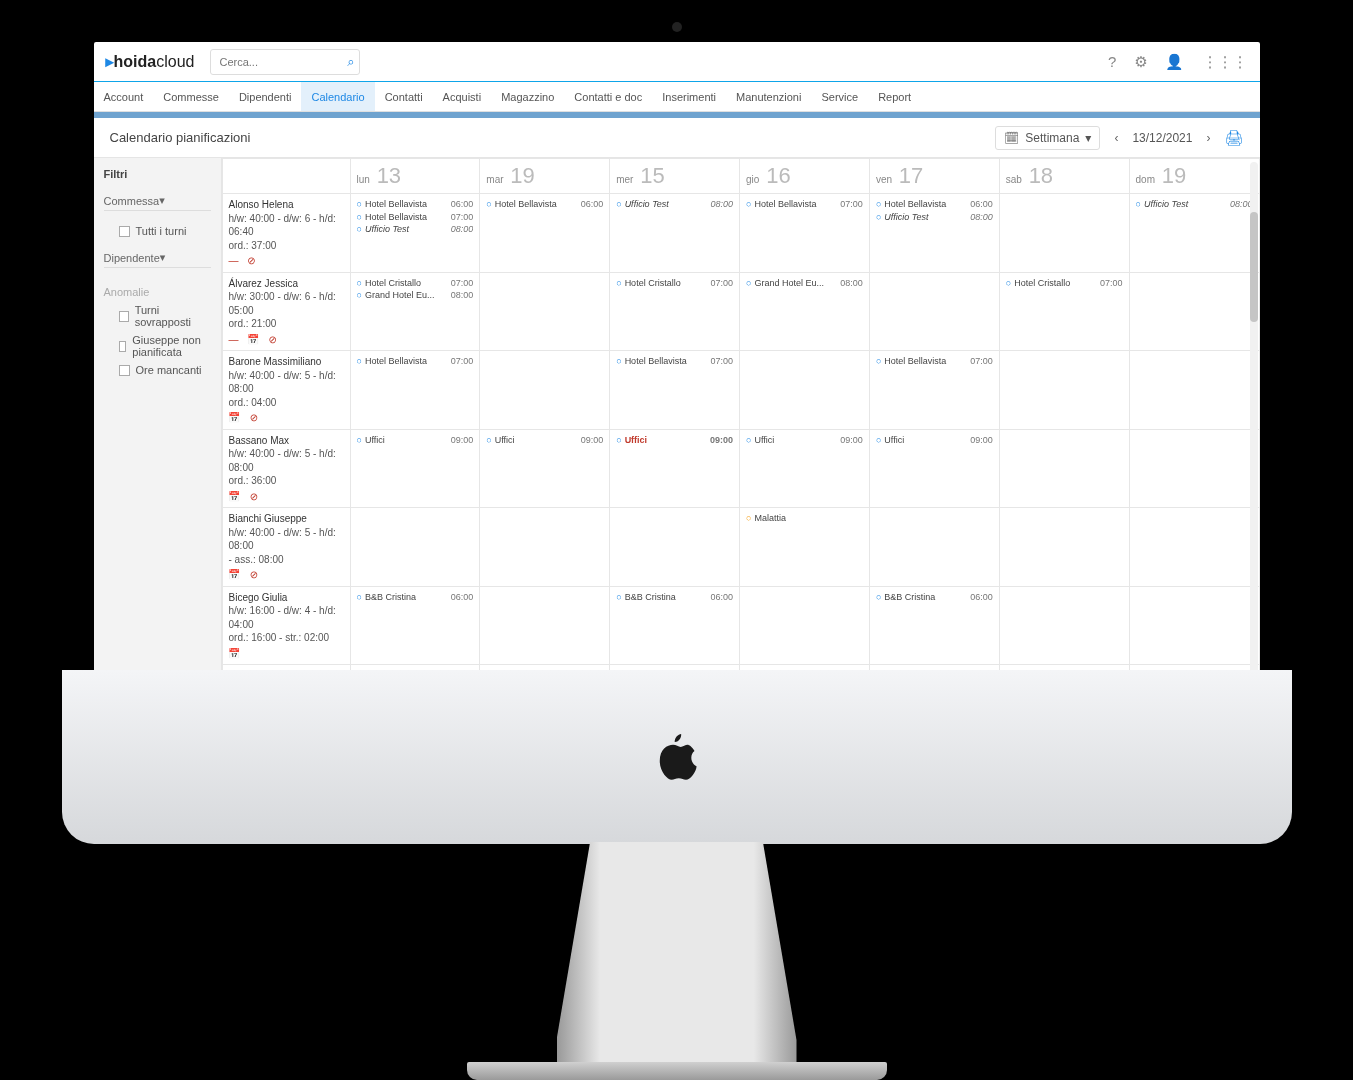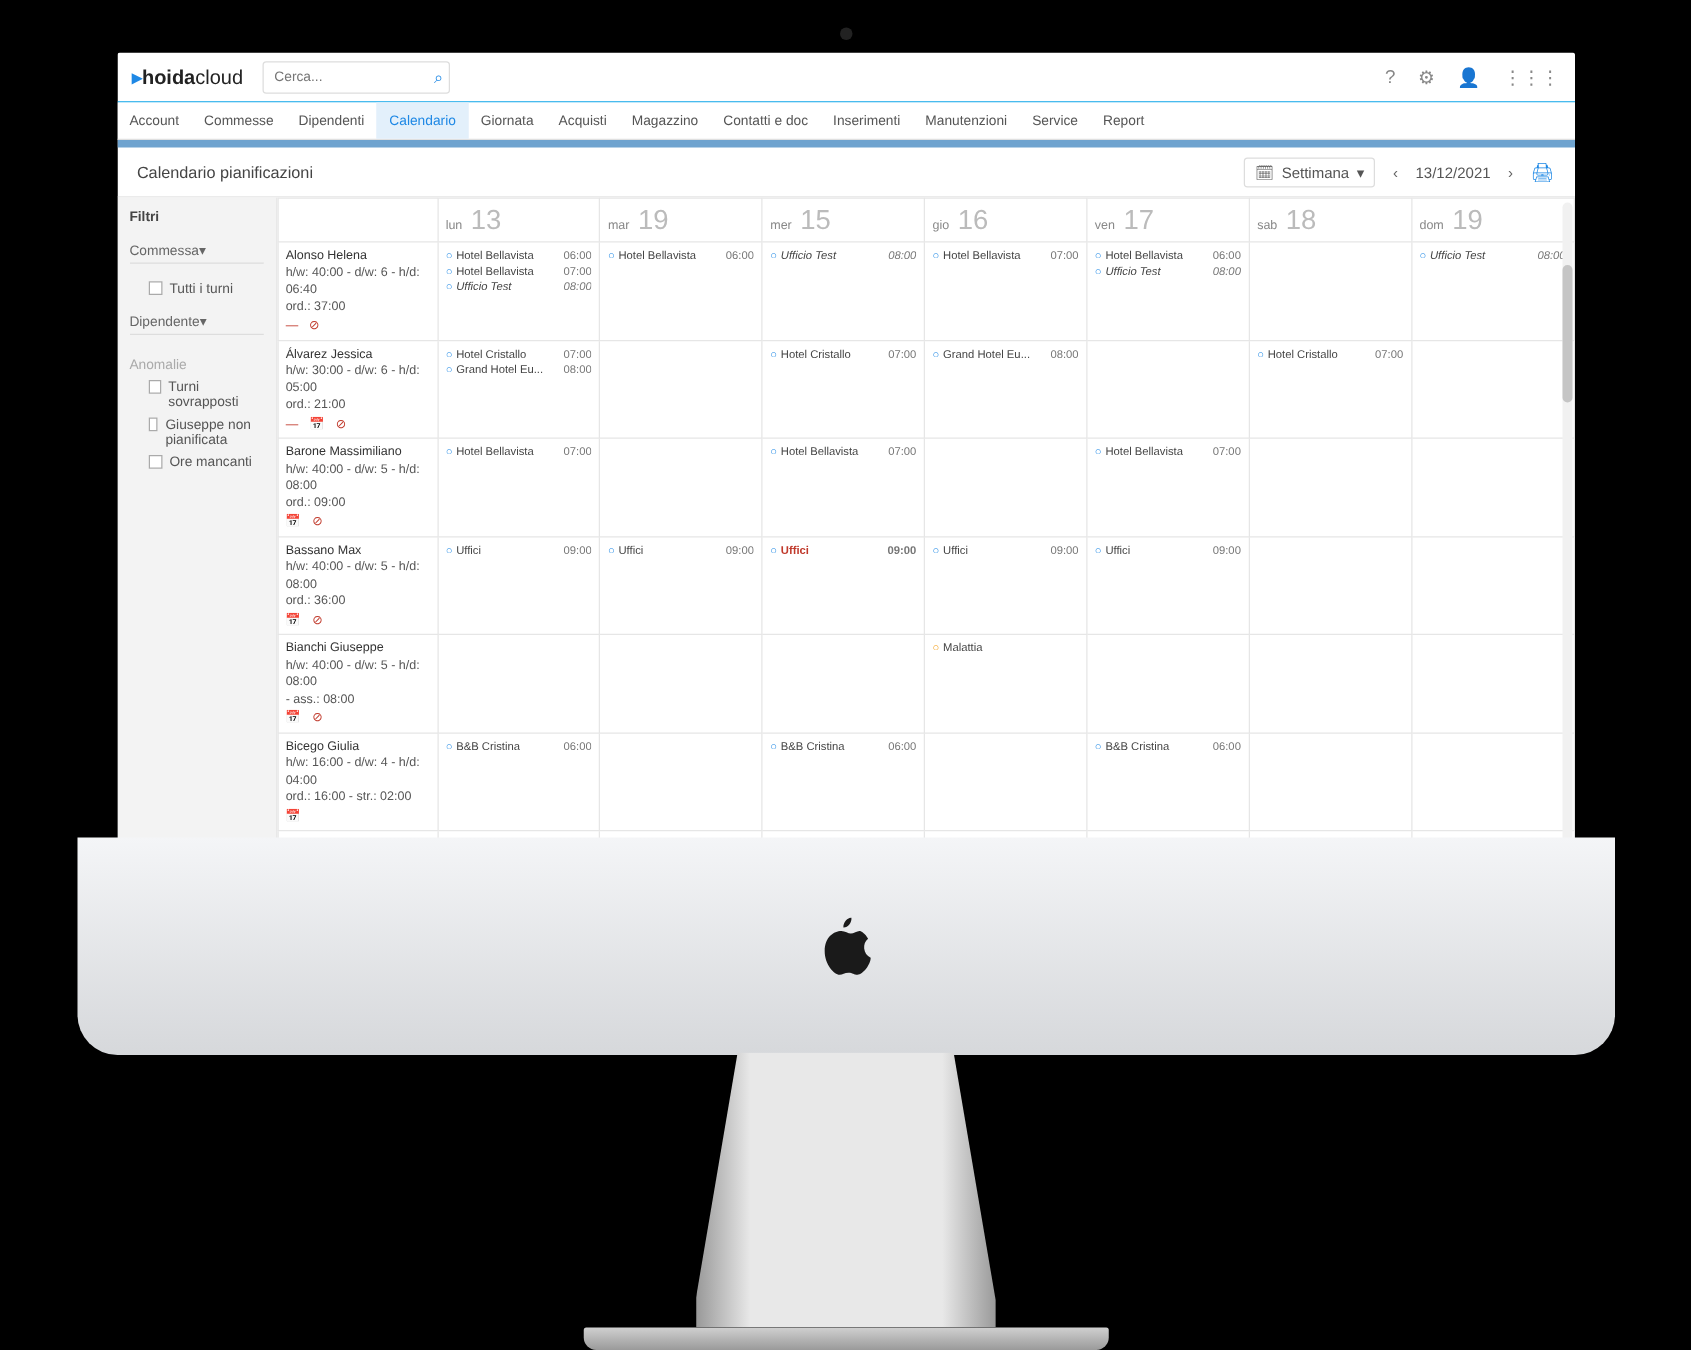--- a/index.html
+++ b/index.html
@@ -130,21 +130,21 @@
   .sidebar{
     width:128px;background:#f3f3f3;padding:10px;
     border-right:1px solid #e5e5e5;font-size:11px;color:#555;
     display:flex;flex-direction:column;gap:14px;
   }
   .sidebar .label{font-weight:600;color:#444;}
   .dropdown{
     display:flex;align-items:center;
     color:#666;cursor:pointer;padding-bottom:3px;border-bottom:1px solid #ddd;
   }
-  .chk{display:flex;gap:6px;cursor:pointer;padding-left:15px;}
+  .chk{display:flex;align-items:center;gap:6px;cursor:pointer;padding-left:15px;}
   .chk .box{width:11px;height:11px;border:1px solid #aaa;background:#fff;}
   .anoms{display:flex;flex-direction:column;gap:6px;margin-top:4px;}
   .anoms .hdr{color:#aaa;}
 
   .grid-wrap{flex:1;overflow:auto;position:relative;}
   table.cal{
     border-collapse:collapse;width:100%;table-layout:fixed;
     font-size:10px;color:#444;
   }
   table.cal th, table.cal td{
@@ -197,21 +197,21 @@
           <span>👤</span>
           <span>⋮⋮⋮</span>
         </div>
       </div>
 
       <div class="menubar" id="menubar">
           <div>Account</div>
           <div>Commesse</div>
           <div>Dipendenti</div>
           <div class="active">Calendario</div>
-          <div>Giornata</div>
+          <div>Contatti</div>
           <div>Acquisti</div>
           <div>Magazzino</div>
           <div>Contatti e doc</div>
           <div>Inserimenti</div>
           <div>Manutenzioni</div>
           <div>Service</div>
           <div>Report</div>
         </div>
       <div class="bluebar"></div>
 
@@ -380,21 +380,21 @@
                       <span><span class="dot ">○</span>Hotel Cristallo</span>
                       <span class="hrs">07:00</span>
                     </div>
                   </td>
                   <td></td>
                 </tr>
                 <tr>
                   <td class="emp-cell">
     <div class="name">Barone Massimiliano</div>
     <div>h/w: 40:00 - d/w: 5 - h/d: 08:00</div>
-    <div>ord.: 09:00</div>
+    <div>ord.: 04:00</div>
     <div class="icons">📅 ⊘</div>
   </td>
                   <td>
                     <div class="shift">
                       <span><span class="dot ">○</span>Hotel Bellavista</span>
                       <span class="hrs">07:00</span>
                     </div>
                   </td>
                   <td></td>
                   <td>

